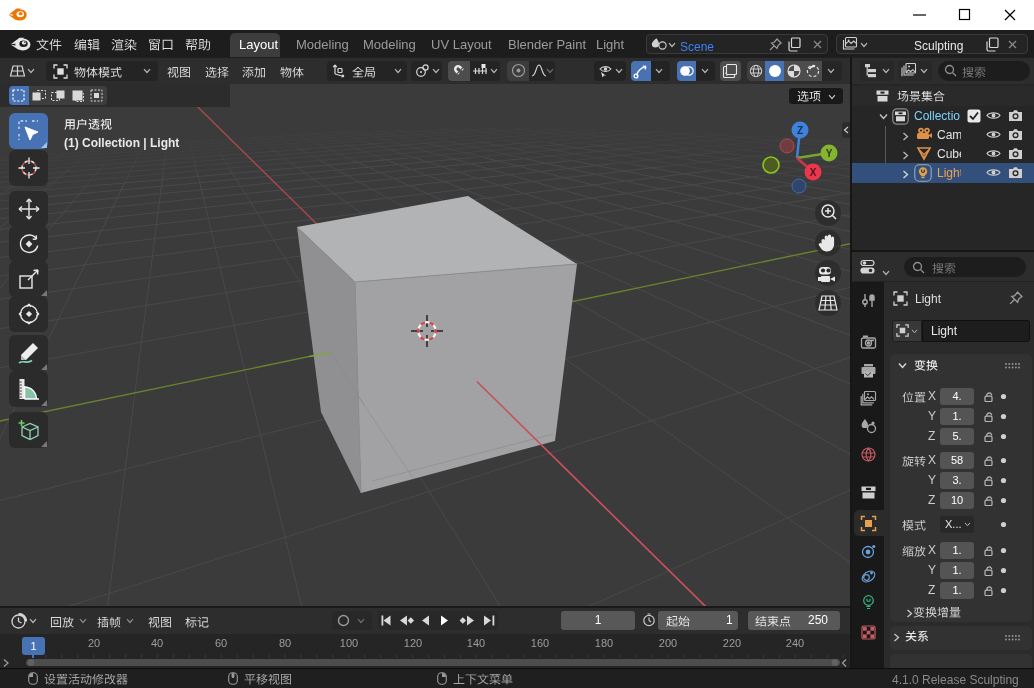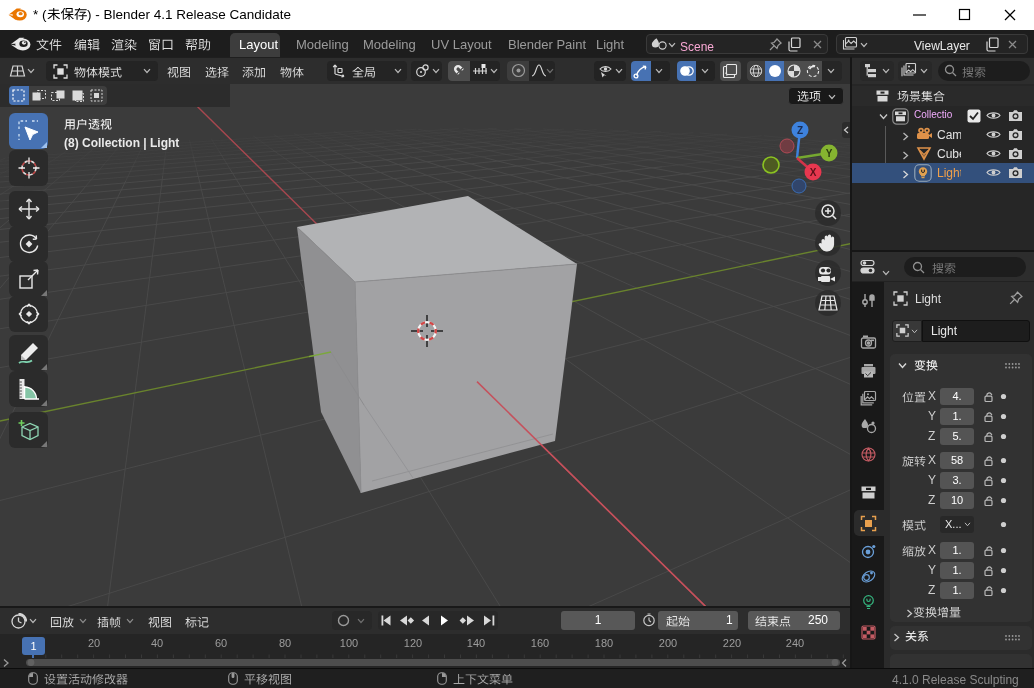--- a/index.html
+++ b/index.html
@@ -9,25 +9,20 @@
 .row{display:flex;align-items:center}
 </style></head><body>
 <div class="ab" style="left:0;top:0;width:1034px;height:30px;background:#ffffff">
     <svg class="ab" style="left:8px;top:6px" width="19" height="16" viewBox="0 0 22 18">
 <ellipse cx="13.5" cy="10" rx="8.2" ry="6.6" fill="#ea7600"></ellipse>
 <path d="M1 9.5 L10 2.5 L15 2.5 L8 9 Z" fill="#ea7600"></path>
 <path d="M0.5 10 L9 16 L9 12 Z" fill="#ea7600"></path>
 <ellipse cx="14.2" cy="9.4" rx="4.3" ry="3.5" fill="#fff"></ellipse>
 <ellipse cx="14.6" cy="8.6" rx="2.4" ry="1.9" fill="#e87d0d"></ellipse>
 </svg>
-    <div class="ab row" style="left:33px;top:0;height:29px;color:#000;font-size:13.5px">*&nbsp;(<svg class="ck" width="40.5" height="13.5" viewBox="0 0 40.5 13.5" fill="#000">
-        <use href="#g26410_400" transform="translate(0.0,10.80) scale(0.01350,-0.01350)"></use>
-        <use href="#g20445_400" transform="translate(13.5,10.80) scale(0.01350,-0.01350)"></use>
-        <use href="#g23384_400" transform="translate(27.0,10.80) scale(0.01350,-0.01350)"></use>
-      </svg>)&nbsp;-&nbsp;Blender 4.1 Release Candidate</div>
     <svg class="ab" style="left:905px;top:0" width="129" height="30" viewBox="0 0 129 30" stroke="#000" fill="none" stroke-width="1.2">
 <line x1="8" y1="15" x2="21" y2="15"></line>
 <rect x="54.5" y="9.5" width="10" height="10"></rect>
 <line x1="100" y1="10" x2="110" y2="20"></line>
       <line x1="110" y1="10" x2="100" y2="20"></line>
 </svg>
   </div>
 <div class="ab" style="left:0;top:30px;width:1034px;height:27px;background:#1d1d1d">
     <svg class="ab" style="left:10px;top:5px" width="21" height="17" viewBox="0 0 22 18">
 <g fill="#e8e8e8">
@@ -68,41 +63,41 @@
     <div class="ab" style="left:596px;top:7px;color:#9b9b9b;font-size:13px">Light</div>
     <div class="ab" style="left:645px;top:3px;width:185px;height:22px;background:#1d1d1d"></div>
     <div class="ab" style="left:646px;top:4px;width:182px;height:20px;background:#242424;border-radius:4px;border:1px solid #3a3a3a"></div>
     <svg class="ab" style="left:651px;top:7px" width="17" height="14" viewBox="0 0 17 14" fill="none" stroke="#d0d0d0" stroke-width="1.1">
 <path d="M5.5 1.2 C7.5 4 8 5.5 8 7 a3.6 3.6 0 1 1 -7.2 0 C0.8 5.5 2.6 3.4 5.5 1.2 Z" fill="#d0d0d0" stroke="none"></path>
 <circle cx="11.5" cy="8.5" r="3.6"></circle>
     </svg>
     <svg class="ab" style="left:668px;top:12px" width="8" height="6" viewBox="0 0 8 6">
       <path d="M1 1.2 L4 4.5 L7 1.2" stroke="#bbb" fill="none" stroke-width="1.2"></path>
     </svg>
-    <div class="ab" style="left:680px;top:10px;color:#f9a8d4;font-size:12px">Scene</div>
+    <div class="ab" style="left:680px;top:10px;color:#3b82f6;font-size:12px">Scene</div>
     <svg class="ab" style="left:768px;top:7px" width="15" height="15" viewBox="0 0 15 15" fill="none" stroke="#9a9a9a" stroke-width="1.2">
 <path d="M8.5 1.5 l5 5 M9 2 L6 5.5 L3.5 6 L9 11.5 L10 8.5 L13 6 M5.8 9.2 L2 13"></path>
     </svg>
     <svg class="ab" style="left:786px;top:6px" width="17" height="17" viewBox="0 0 17 17" fill="none" stroke="#d8d8d8" stroke-width="1.2">
 <rect x="5.5" y="2" width="8.5" height="9.5" rx="1"></rect>
       <path d="M3 5.5 v8 a1.5 1.5 0 0 0 1.5 1.5 h7"></path>
     </svg>
     <svg class="ab" style="left:812px;top:9px" width="11" height="11" viewBox="0 0 11 11" stroke="#8a8a8a" stroke-width="1.3">
       <path d="M2 2 L9 9 M9 2 L2 9"></path>
     </svg>
     <div class="ab" style="left:836px;top:4px;width:192px;height:20px;background:#242424;border-radius:4px;border:1px solid #3a3a3a"></div>
     <svg class="ab" style="left:841px;top:6px" width="17" height="16" viewBox="0 0 17 16" fill="none" stroke="#d0d0d0" stroke-width="1.1">
 <rect x="4.5" y="1.5" width="11" height="9.5" rx="1"></rect>
 <path d="M2.5 4 v9 h11 M4.5 8 l3.2-2.8 2.4 2.2 2.6-2.4 2.8 2.6"></path>
 <circle cx="7.6" cy="4.3" r="0.9" fill="#d0d0d0" stroke="none"></circle>
     </svg>
     <svg class="ab" style="left:860px;top:12px" width="8" height="6" viewBox="0 0 8 6">
       <path d="M1 1.2 L4 4.5 L7 1.2" stroke="#bbb" fill="none" stroke-width="1.2"></path>
     </svg>
-    <div class="ab" style="left:914px;top:9px;color:#e8e8e8;font-size:12px">ViewLayer</div>
+    <div class="ab" style="left:914px;top:9px;color:#e8e8e8;font-size:12px">Sculpting</div>
     <svg class="ab" style="left:984px;top:6px" width="17" height="17" viewBox="0 0 17 17" fill="none" stroke="#d8d8d8" stroke-width="1.2">
 <rect x="5.5" y="2" width="8.5" height="9.5" rx="1"></rect>
       <path d="M3 5.5 v8 a1.5 1.5 0 0 0 1.5 1.5 h7"></path>
     </svg>
     <svg class="ab" style="left:1007px;top:9px" width="11" height="11" viewBox="0 0 11 11" stroke="#8a8a8a" stroke-width="1.3">
       <path d="M2 2 L9 9 M9 2 L2 9"></path>
     </svg>
   </div>
 <div class="ab" style="left:0;top:57px;width:850px;height:27px;background:#2d2d2d;border-top:1px solid #1f1f1f"></div>
 <svg class="ab" style="left:9px;top:63px" width="17" height="16" viewBox="0 0 17 16" fill="none" stroke="#d5d5d5" stroke-width="1.2">
@@ -530,21 +525,21 @@
       </svg></div>
     <svg class="ab" style="left:828px;top:10px" width="8" height="6" viewBox="0 0 8 6">
       <path d="M1 1.2 L4 4.5 L7 1.2" stroke="#bbb" fill="none" stroke-width="1.2"></path>
     </svg>
     <div class="ab" style="left:64px;top:33px"><svg class="ck" width="48.0" height="12.0" viewBox="0 0 48.0 12.0" fill="#e9e9e9">
         <use href="#g29992_500" transform="translate(0.0,9.60) scale(0.01200,-0.01200)"></use>
         <use href="#g25143_500" transform="translate(12.0,9.60) scale(0.01200,-0.01200)"></use>
         <use href="#g36879_500" transform="translate(24.0,9.60) scale(0.01200,-0.01200)"></use>
         <use href="#g35270_500" transform="translate(36.0,9.60) scale(0.01200,-0.01200)"></use>
       </svg></div>
-    <div class="ab" style="left:64px;top:52px;color:#e9e9e9;font-size:12px;font-weight:bold">(8) Collection | Light</div>
+    <div class="ab" style="left:64px;top:52px;color:#e9e9e9;font-size:12px;font-weight:bold">(1) Collection | Light</div>
     <div class="ab" style="left:9px;top:29px;width:39px;height:36px;background:#4772b3;border-radius:6px"></div>
     <div class="ab" style="left:9px;top:66px;width:39px;height:36px;background:#2b2b2b;border-radius:6px"></div>
     <div class="ab" style="left:9px;top:107px;width:39px;height:36px;background:#2b2b2b;border-radius:6px"></div>
     <div class="ab" style="left:9px;top:142px;width:39px;height:36px;background:#2b2b2b;border-radius:6px"></div>
     <div class="ab" style="left:9px;top:177px;width:39px;height:36px;background:#2b2b2b;border-radius:6px"></div>
     <div class="ab" style="left:9px;top:212px;width:39px;height:36px;background:#2b2b2b;border-radius:6px"></div>
     <div class="ab" style="left:9px;top:251px;width:39px;height:36px;background:#2b2b2b;border-radius:6px"></div>
     <div class="ab" style="left:9px;top:287px;width:39px;height:36px;background:#2b2b2b;border-radius:6px"></div>
     <div class="ab" style="left:9px;top:328px;width:39px;height:36px;background:#2b2b2b;border-radius:6px"></div>
     <svg class="ab" style="left:41px;top:58px" width="6" height="6" viewBox="0 0 6 6">
@@ -759,21 +754,21 @@
       <path d="M1 1.5 L4.5 5.5 L8 1.5" stroke="#c8c8c8" fill="none" stroke-width="1.3"></path>
     </svg>
     <svg class="ab" style="left:40px;top:24px" width="17" height="17" viewBox="0 0 17 17">
 <rect x="0.8" y="0.8" width="15.4" height="15.4" rx="4" fill="none" stroke="#8a8a8a" stroke-width="1.2"></rect>
 <g fill="#d8d8d8">
         <rect x="3" y="3.5" width="11" height="3.6"></rect>
         <rect x="4" y="8.3" width="9" height="5"></rect>
         <rect x="6.5" y="4.4" width="4" height="1.8" fill="#262626"></rect>
       </g>
     </svg>
-    <div class="ab" style="left:62px;top:25px;width:50px;overflow:hidden;color:#f0abfc;font-size:10px">Collectio</div>
+    <div class="ab" style="left:62px;top:25px;width:50px;overflow:hidden;color:#7dd3fc;font-size:12px">Collectio</div>
     <svg class="ab" style="left:115px;top:25px" width="14" height="14" viewBox="0 0 14 14">
 <rect x="0.5" y="0.5" width="13" height="13" rx="2" fill="#e8e8e8"></rect>
 <path d="M3 7 L6 10 L11 3.5" stroke="#222" stroke-width="1.8" fill="none"></path>
     </svg>
     <svg class="ab" style="left:134px;top:25px" width="15" height="13" viewBox="0 0 15 13" fill="none" stroke="#cfcfcf" stroke-width="1.2">
 <path d="M1 6.5 C3.5 3 11.5 3 14 6.5 C11.5 10 3.5 10 1 6.5 Z"></path>
       <circle cx="7.5" cy="6.5" r="1.9" fill="#cfcfcf" stroke="none"></circle>
     </svg>
     <svg class="ab" style="left:156px;top:25px" width="15" height="13" viewBox="0 0 15 13" fill="#cfcfcf">
 <path d="M1 3 h4 l1.2-1.8 h2.6 L10 3 h4 v9 H1 Z"></path>

